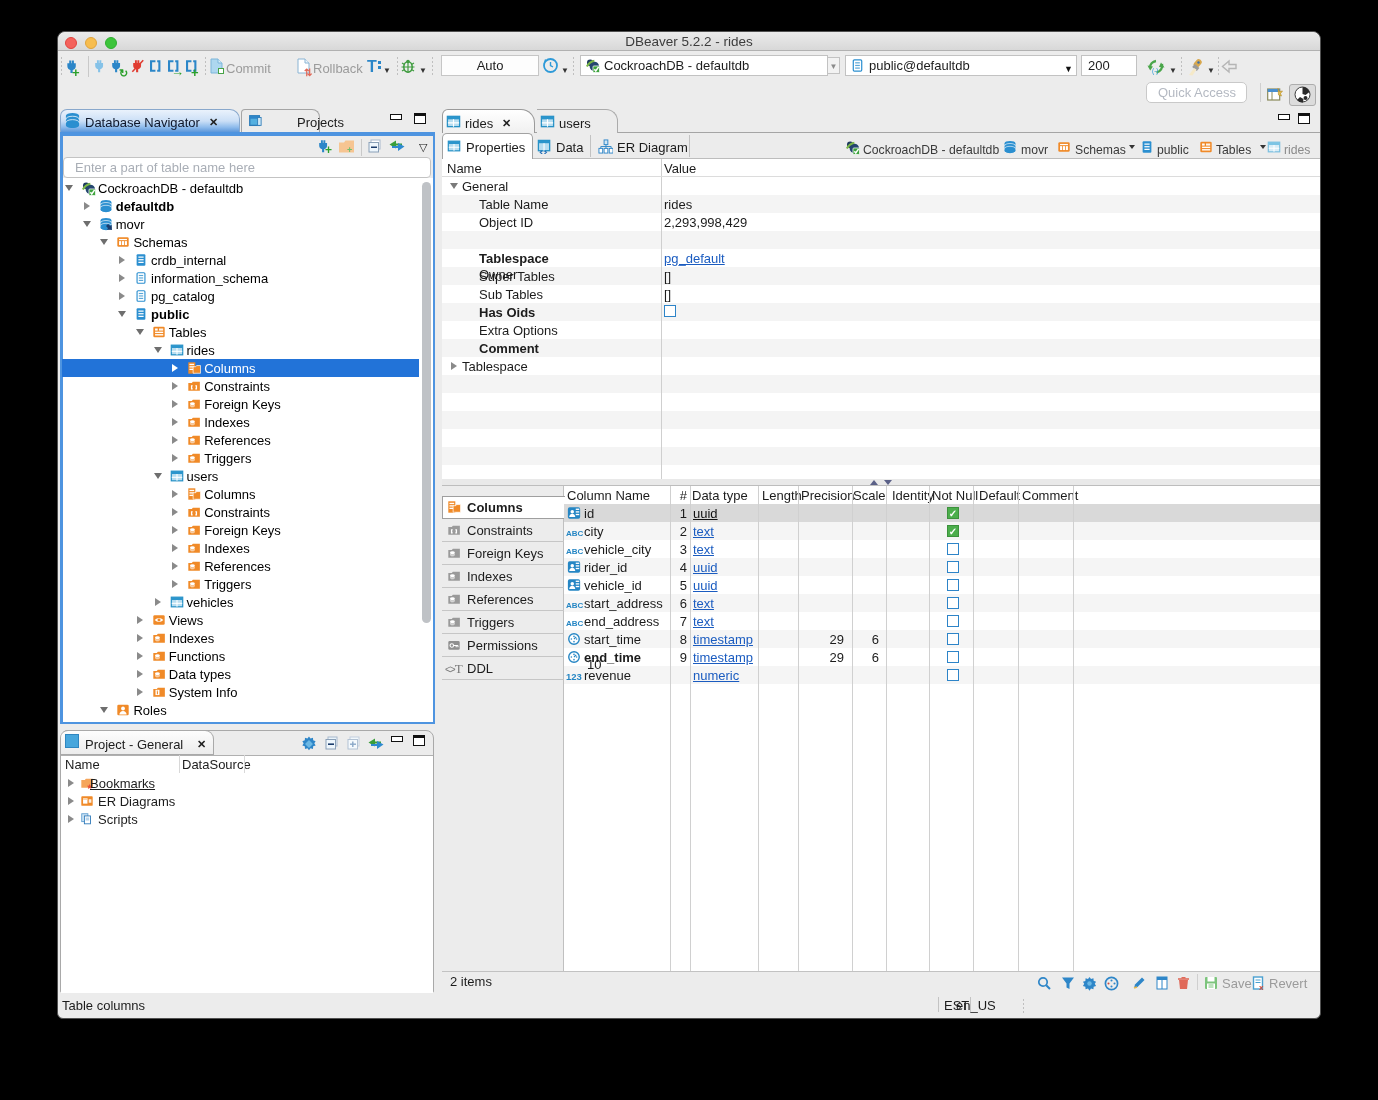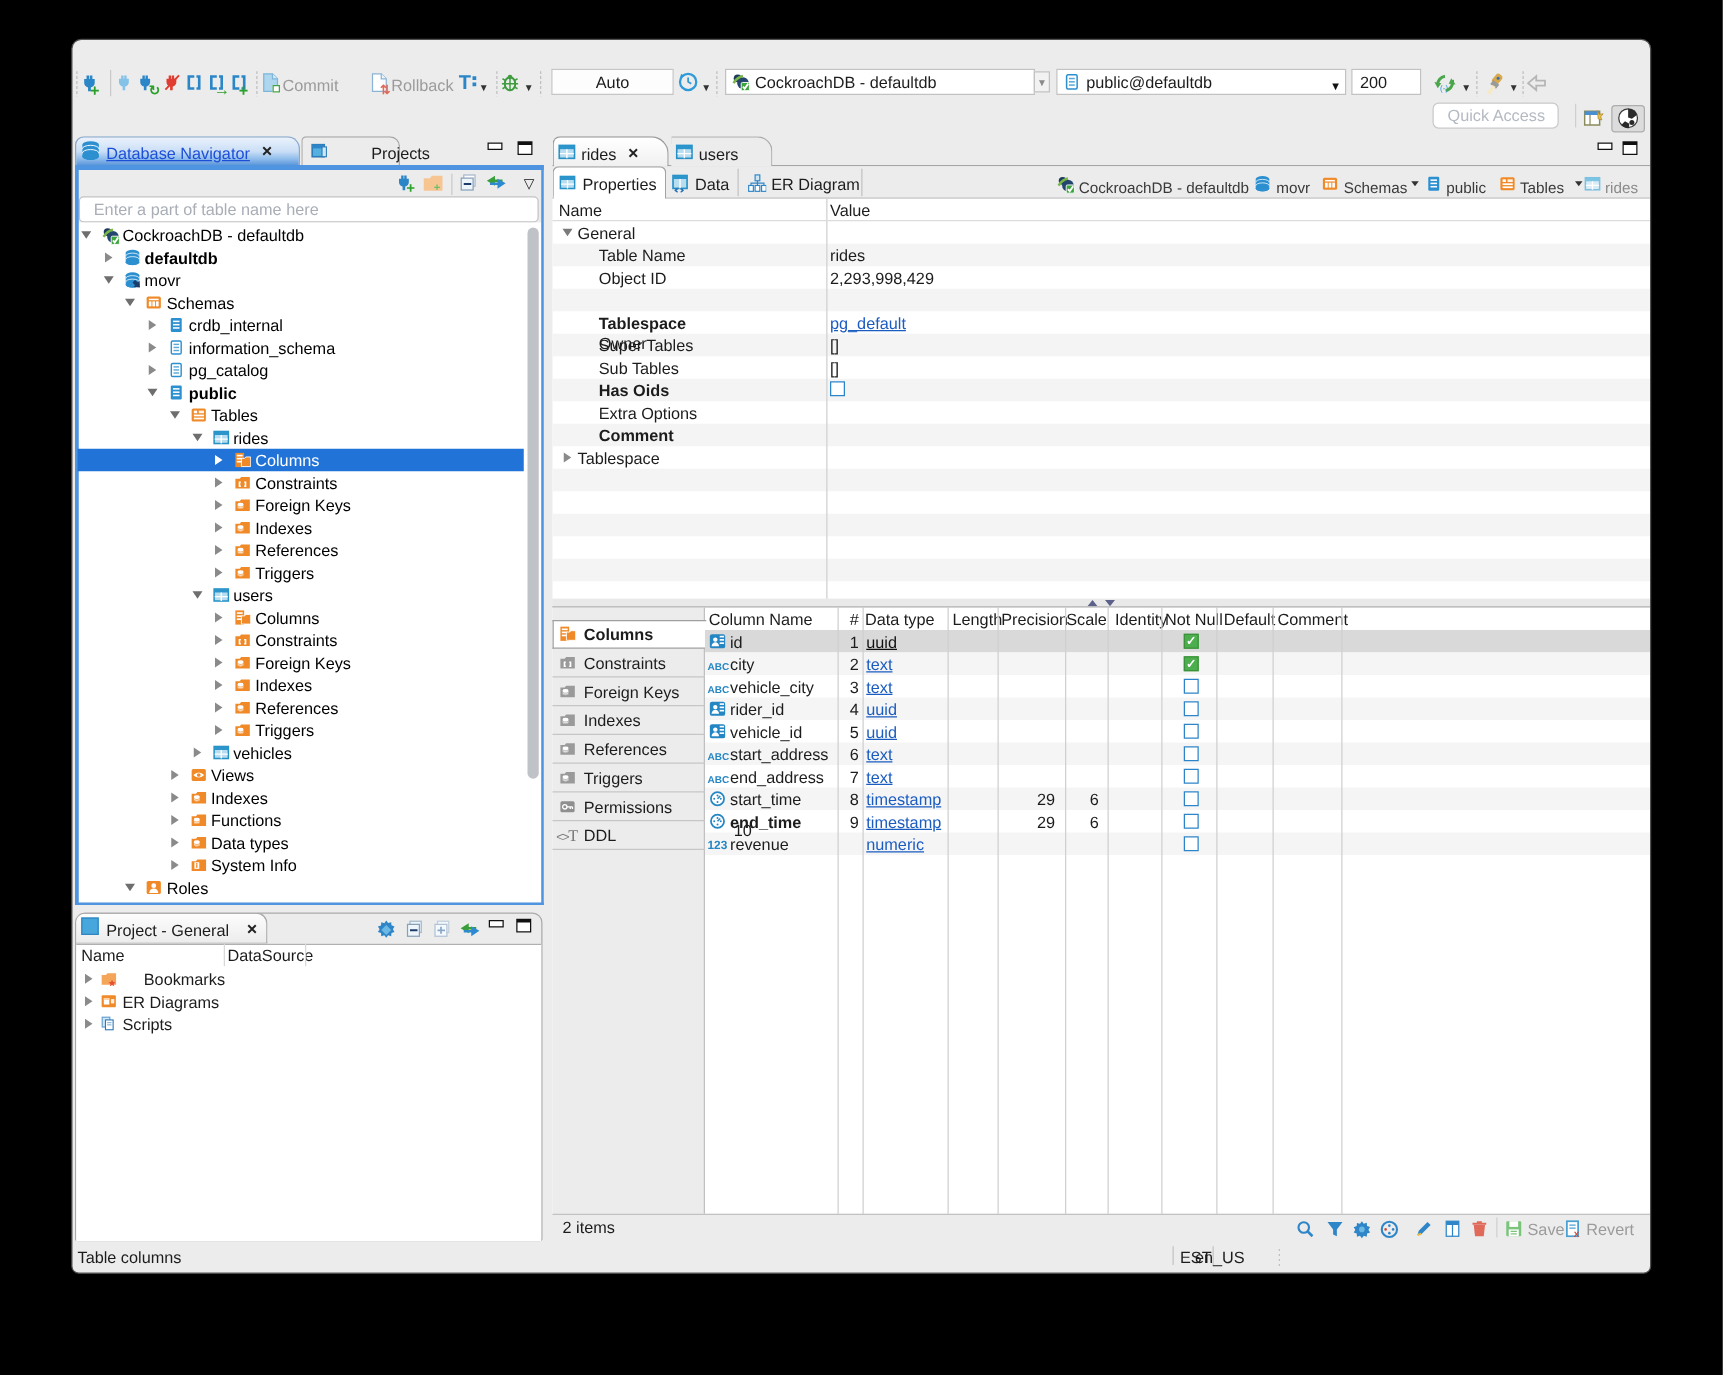--- a/index.html
+++ b/index.html
@@ -151,20 +151,26 @@
         <path d="M1.5 14.5 L14 1.5" stroke="#e03c31" stroke-width="1.8"></path>
       </symbol>
 <symbol id="ibrk" viewBox="0 0 16 16">
         <path d="M8.5 2.5H3.5v11h5" fill="none" stroke="#2b86c8" stroke-width="2.4"></path>
         <path d="M10.5 2.5h2.5v11h-2.5" fill="none" stroke="#2b86c8" stroke-width="2.4"></path>
       </symbol>
 </defs>
   </svg>
 
 <div class="a" style="left:57px;top:31px;width:1264px;height:988px;background:#ececec;border-radius:8px 8px 6px 6px;border:1px solid #515151;overflow:hidden;">
+ <div class="a" style="left:0;top:0;right:0;height:19px;background:linear-gradient(#ebebeb,#d8d8d8);border-bottom:1px solid #b1b1b1;border-radius:8px 8px 0 0;">
+  <div class="a" style="left:7px;top:5px;width:12px;height:12px;border-radius:50%;background:#f4625c;border:0.5px solid #e0443e;"></div>
+  <div class="a" style="left:27px;top:5px;width:12px;height:12px;border-radius:50%;background:#f7bd4f;border:0.5px solid #dfa33c;"></div>
+  <div class="a" style="left:47px;top:5px;width:12px;height:12px;border-radius:50%;background:#3dc43b;border:0.5px solid #2fae30;"></div>
+  <div class="t" style="left:0;right:0;top:1px;text-align:center;color:#3c3c3c;font-size:13.5px;">DBeaver 5.2.2 - rides</div>
+ </div>
 <div class="dsep" style="left:2.5px;top:25px;height:20px;"></div>
     <svg class="ic" style="left:7px;top:27px" width="15" height="15">
       <use href="#iplug"></use>
     </svg>
     <div class="t" style="left:14px;top:32px;color:#2ba02b;font-weight:bold;font-size:13px;">+</div>
     <div class="sep" style="left:30px;top:24px;height:21px;"></div>
     <svg class="ic" style="left:35px;top:27px" width="14" height="14">
       <use href="#iplugl"></use>
     </svg>
     <svg class="ic" style="left:52px;top:27px" width="14" height="14">
@@ -267,21 +273,21 @@
       <circle cx="8.5" cy="8.5" r="7.5" fill="#fff" stroke="#3a3a3a"></circle>
       <path d="M8.5 1 a7.5 7.5 0 0 1 7 5 l-4 3 -3-1z" fill="#2a2a2a"></path>
       <path d="M3 14 a7.5 7.5 0 0 0 6 2.5 l0.5-3.5 -3.5-2z" fill="#2a2a2a"></path>
       <circle cx="11.5" cy="12" r="2" fill="#2a2a2a"></circle>
     </svg>
     <div class="a" style="left:2px;top:77px;width:374px;height:23px;background:#ececec;"></div>
     <div class="a" style="left:2px;top:77px;width:180px;height:23px;background:linear-gradient(180deg,#eaf2fc 0%,#cbdff6 50%,#8fbcec 78%,#5d97da 100%);border:1px solid #89a8cc;border-bottom:none;border-radius:7px 10px 0 0;"></div>
     <svg class="ic" style="left:6px;top:80px" width="17" height="17">
       <use href="#idb"></use>
     </svg>
-    <div class="t" style="left:27px;top:82px;color:#1d4ed8;text-decoration:underline;">Database Navigator</div>
+    <div class="t" style="left:27px;top:82px;color:#0f172a;">Database Navigator</div>
     <div class="t" style="left:151px;top:81px;color:#222;font-size:11px;font-weight:bold;">✕</div>
     <div class="a" style="left:183px;top:77px;width:79px;height:23px;background:#ececec;border:1px solid #a5a5a5;border-bottom:none;border-radius:4px 8px 0 0;"></div>
     <svg class="ic" style="left:190px;top:82px" width="14" height="14" viewBox="0 0 16 16">
       <rect x="2" y="2" width="11" height="11" fill="#55b0e0" stroke="#2e7cb8" stroke-width="1.5"></rect>
       <rect x="2" y="2" width="11" height="3.4" fill="#2e86c8"></rect>
       <rect x="11" y="4" width="4" height="9" fill="#cfe8f6" stroke="#2e7cb8" stroke-width="1"></rect>
     </svg>
     <div class="t" style="left:207px;top:82px;margin-left:32px;">Projects</div>
     <div class="a" style="left:332px;top:82px;width:12px;height:6px;border:1.6px solid #111;background:#fff;"></div>
     <div class="a" style="left:356px;top:81px;width:12px;height:11px;border:1.6px solid #111;background:#fff;border-top-width:3.5px;"></div>
@@ -499,21 +505,21 @@
     <div class="a" style="left:355px;top:703px;width:12px;height:11px;border:1.6px solid #111;background:#fff;border-top-width:3.5px;"></div>
     <div class="a" style="left:3px;top:723px;width:372px;height:238px;background:#fff;border-top:1px solid #b0b0b0;"></div>
     <div class="t" style="left:7px;top:724px;">Name</div>
     <div class="t" style="left:124px;top:724px;">DataSource</div>
     <div class="a" style="left:121px;top:723px;width:1px;height:18px;background:#d8d8d8;"></div>
     <div class="a" style="left:186px;top:723px;width:1px;height:18px;background:#d8d8d8;"></div>
     <div class="a" style="left:10px;top:746.5px;width:0;height:0;border-top:4.5px solid transparent;border-bottom:4.5px solid transparent;border-left:6px solid #8a8a8a;"></div>
     <svg class="ic" style="left:22px;top:744px" width="14" height="14">
       <use href="#ibkm"></use>
     </svg>
-    <div class="t" style="left:57px;top:742.5px;">Bookmarks</div>
+    <div class="t" style="left:32px;top:742.5px;text-decoration:underline;">Bookmarks</div>
     <div class="a" style="left:10px;top:764.5px;width:0;height:0;border-top:4.5px solid transparent;border-bottom:4.5px solid transparent;border-left:6px solid #8a8a8a;"></div>
     <svg class="ic" style="left:22px;top:762px" width="14" height="14">
       <use href="#ierd"></use>
     </svg>
     <div class="t" style="left:40px;top:760.5px;">ER Diagrams</div>
     <div class="a" style="left:10px;top:782.5px;width:0;height:0;border-top:4.5px solid transparent;border-bottom:4.5px solid transparent;border-left:6px solid #8a8a8a;"></div>
     <svg class="ic" style="left:22px;top:780px" width="14" height="14">
       <use href="#iscript"></use>
     </svg>
     <div class="t" style="left:40px;top:778.5px;">Scripts</div>

